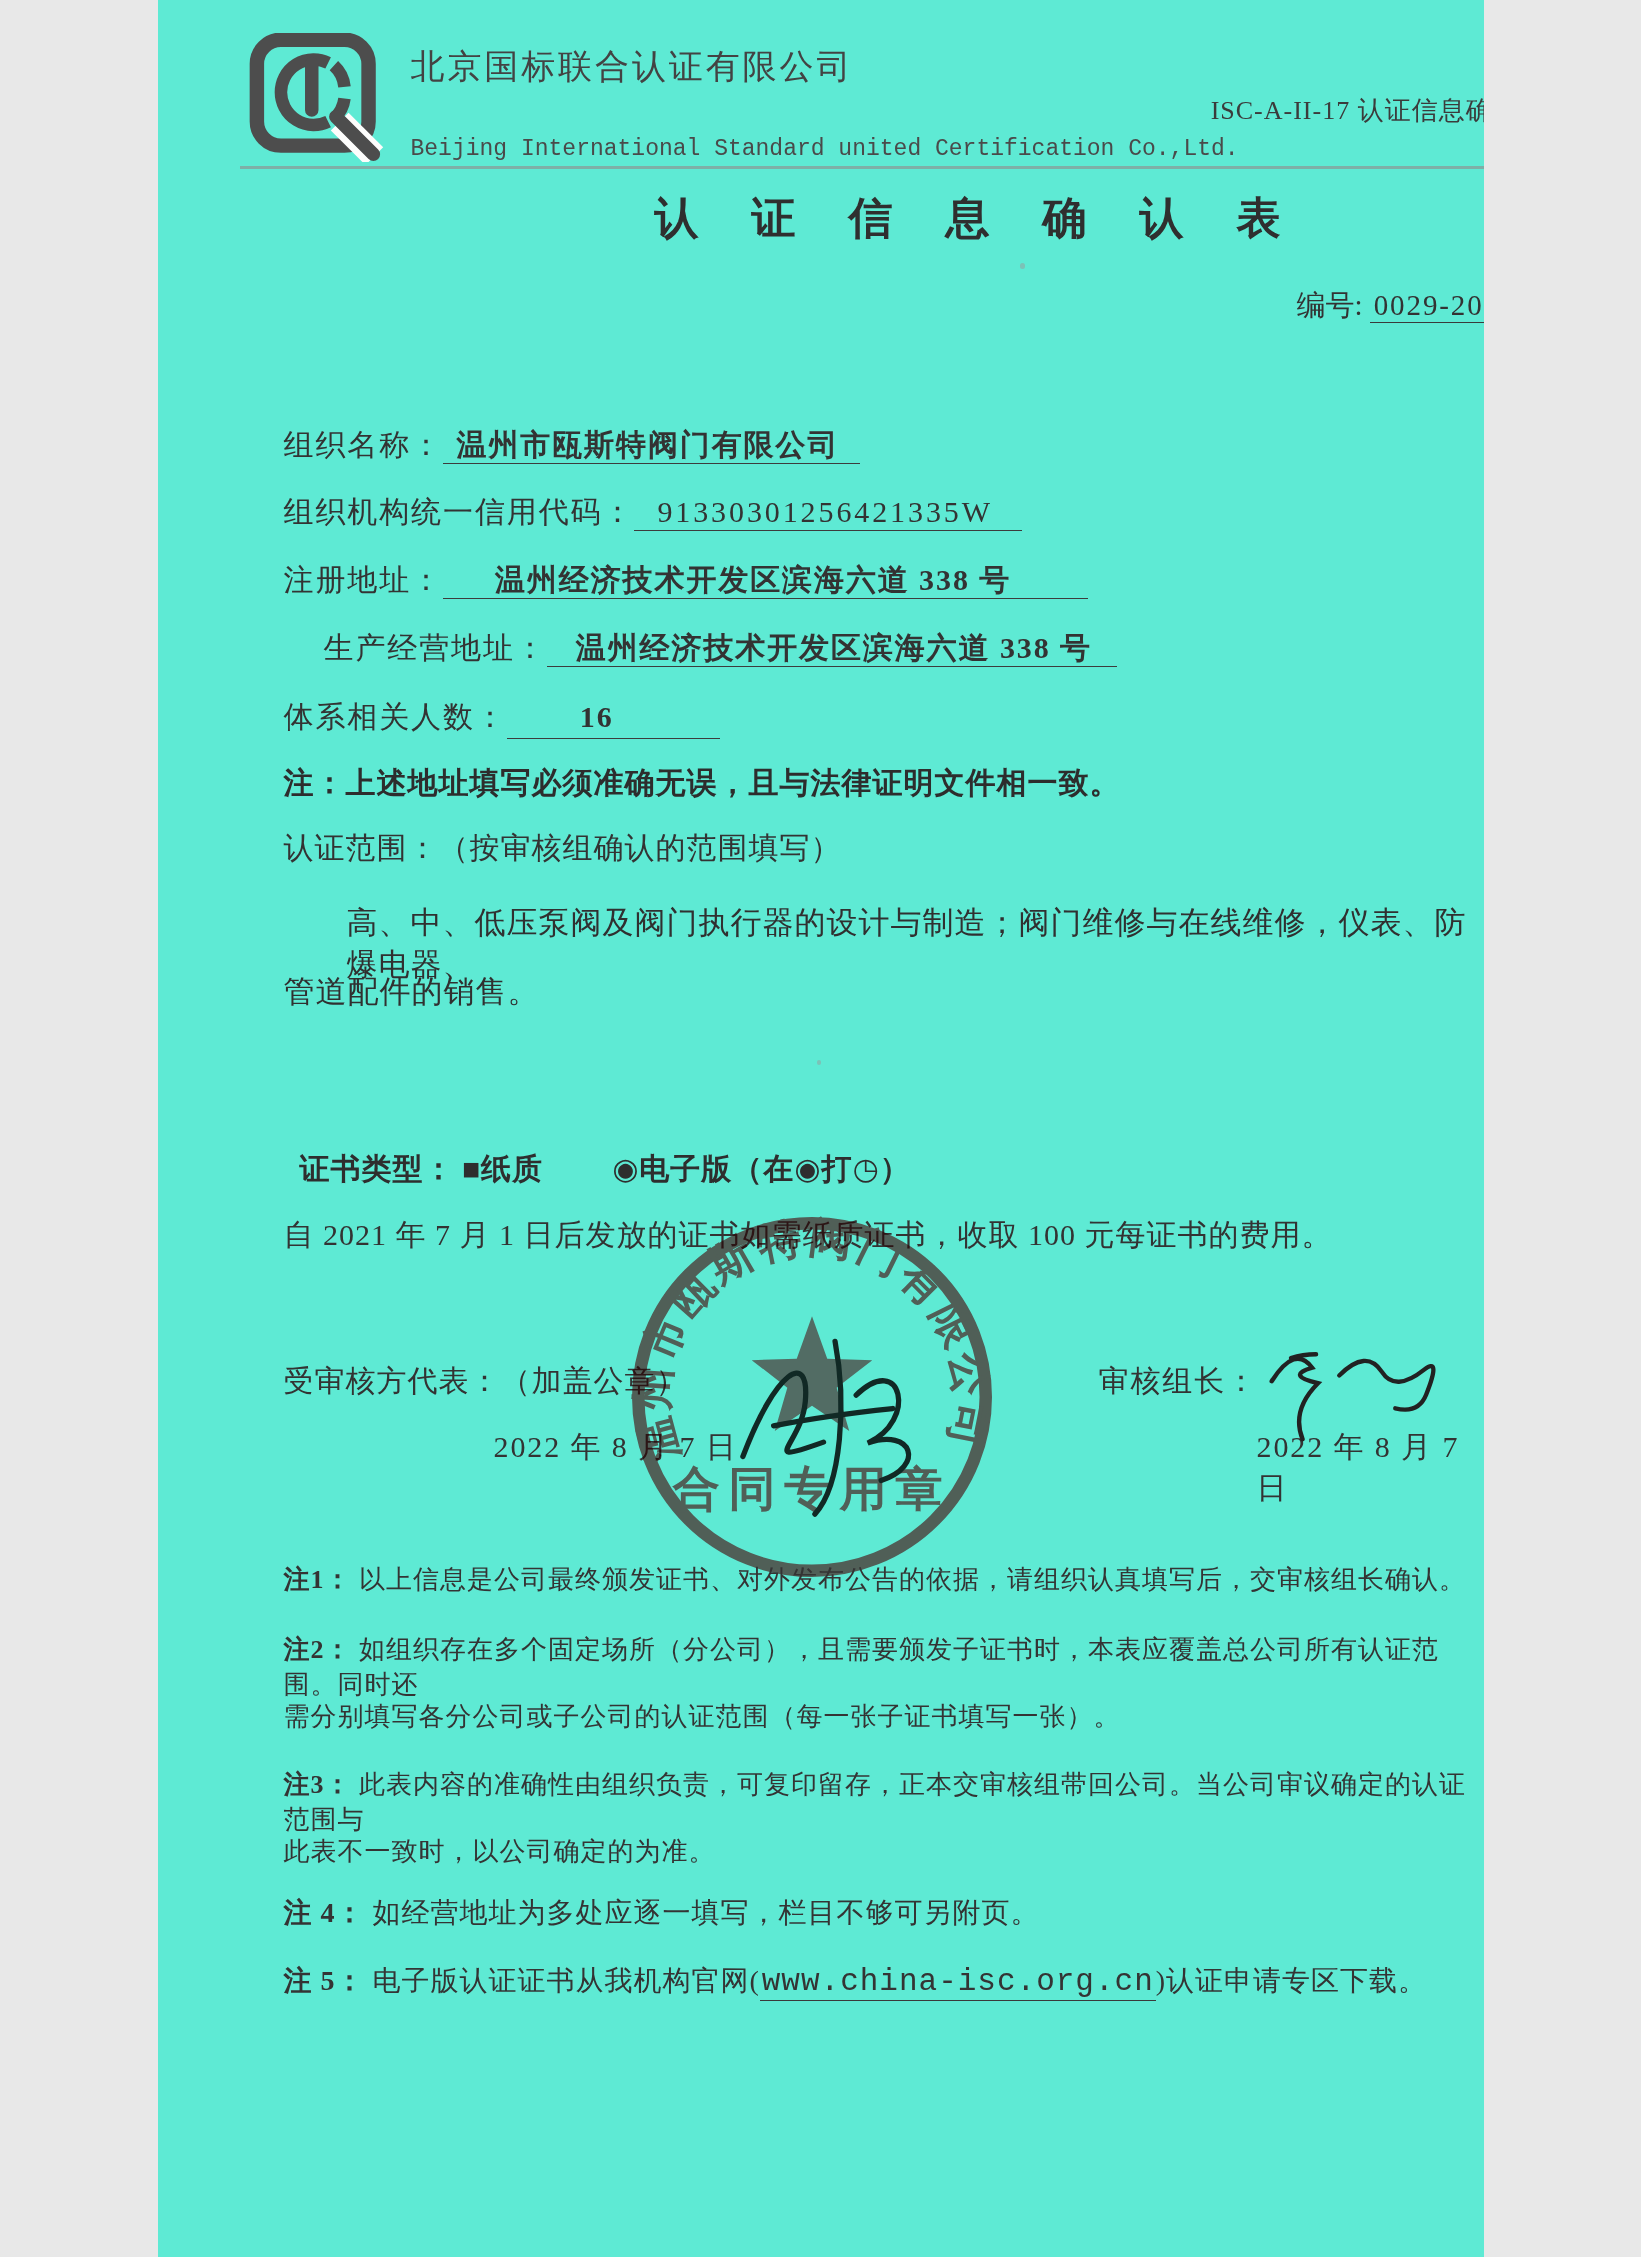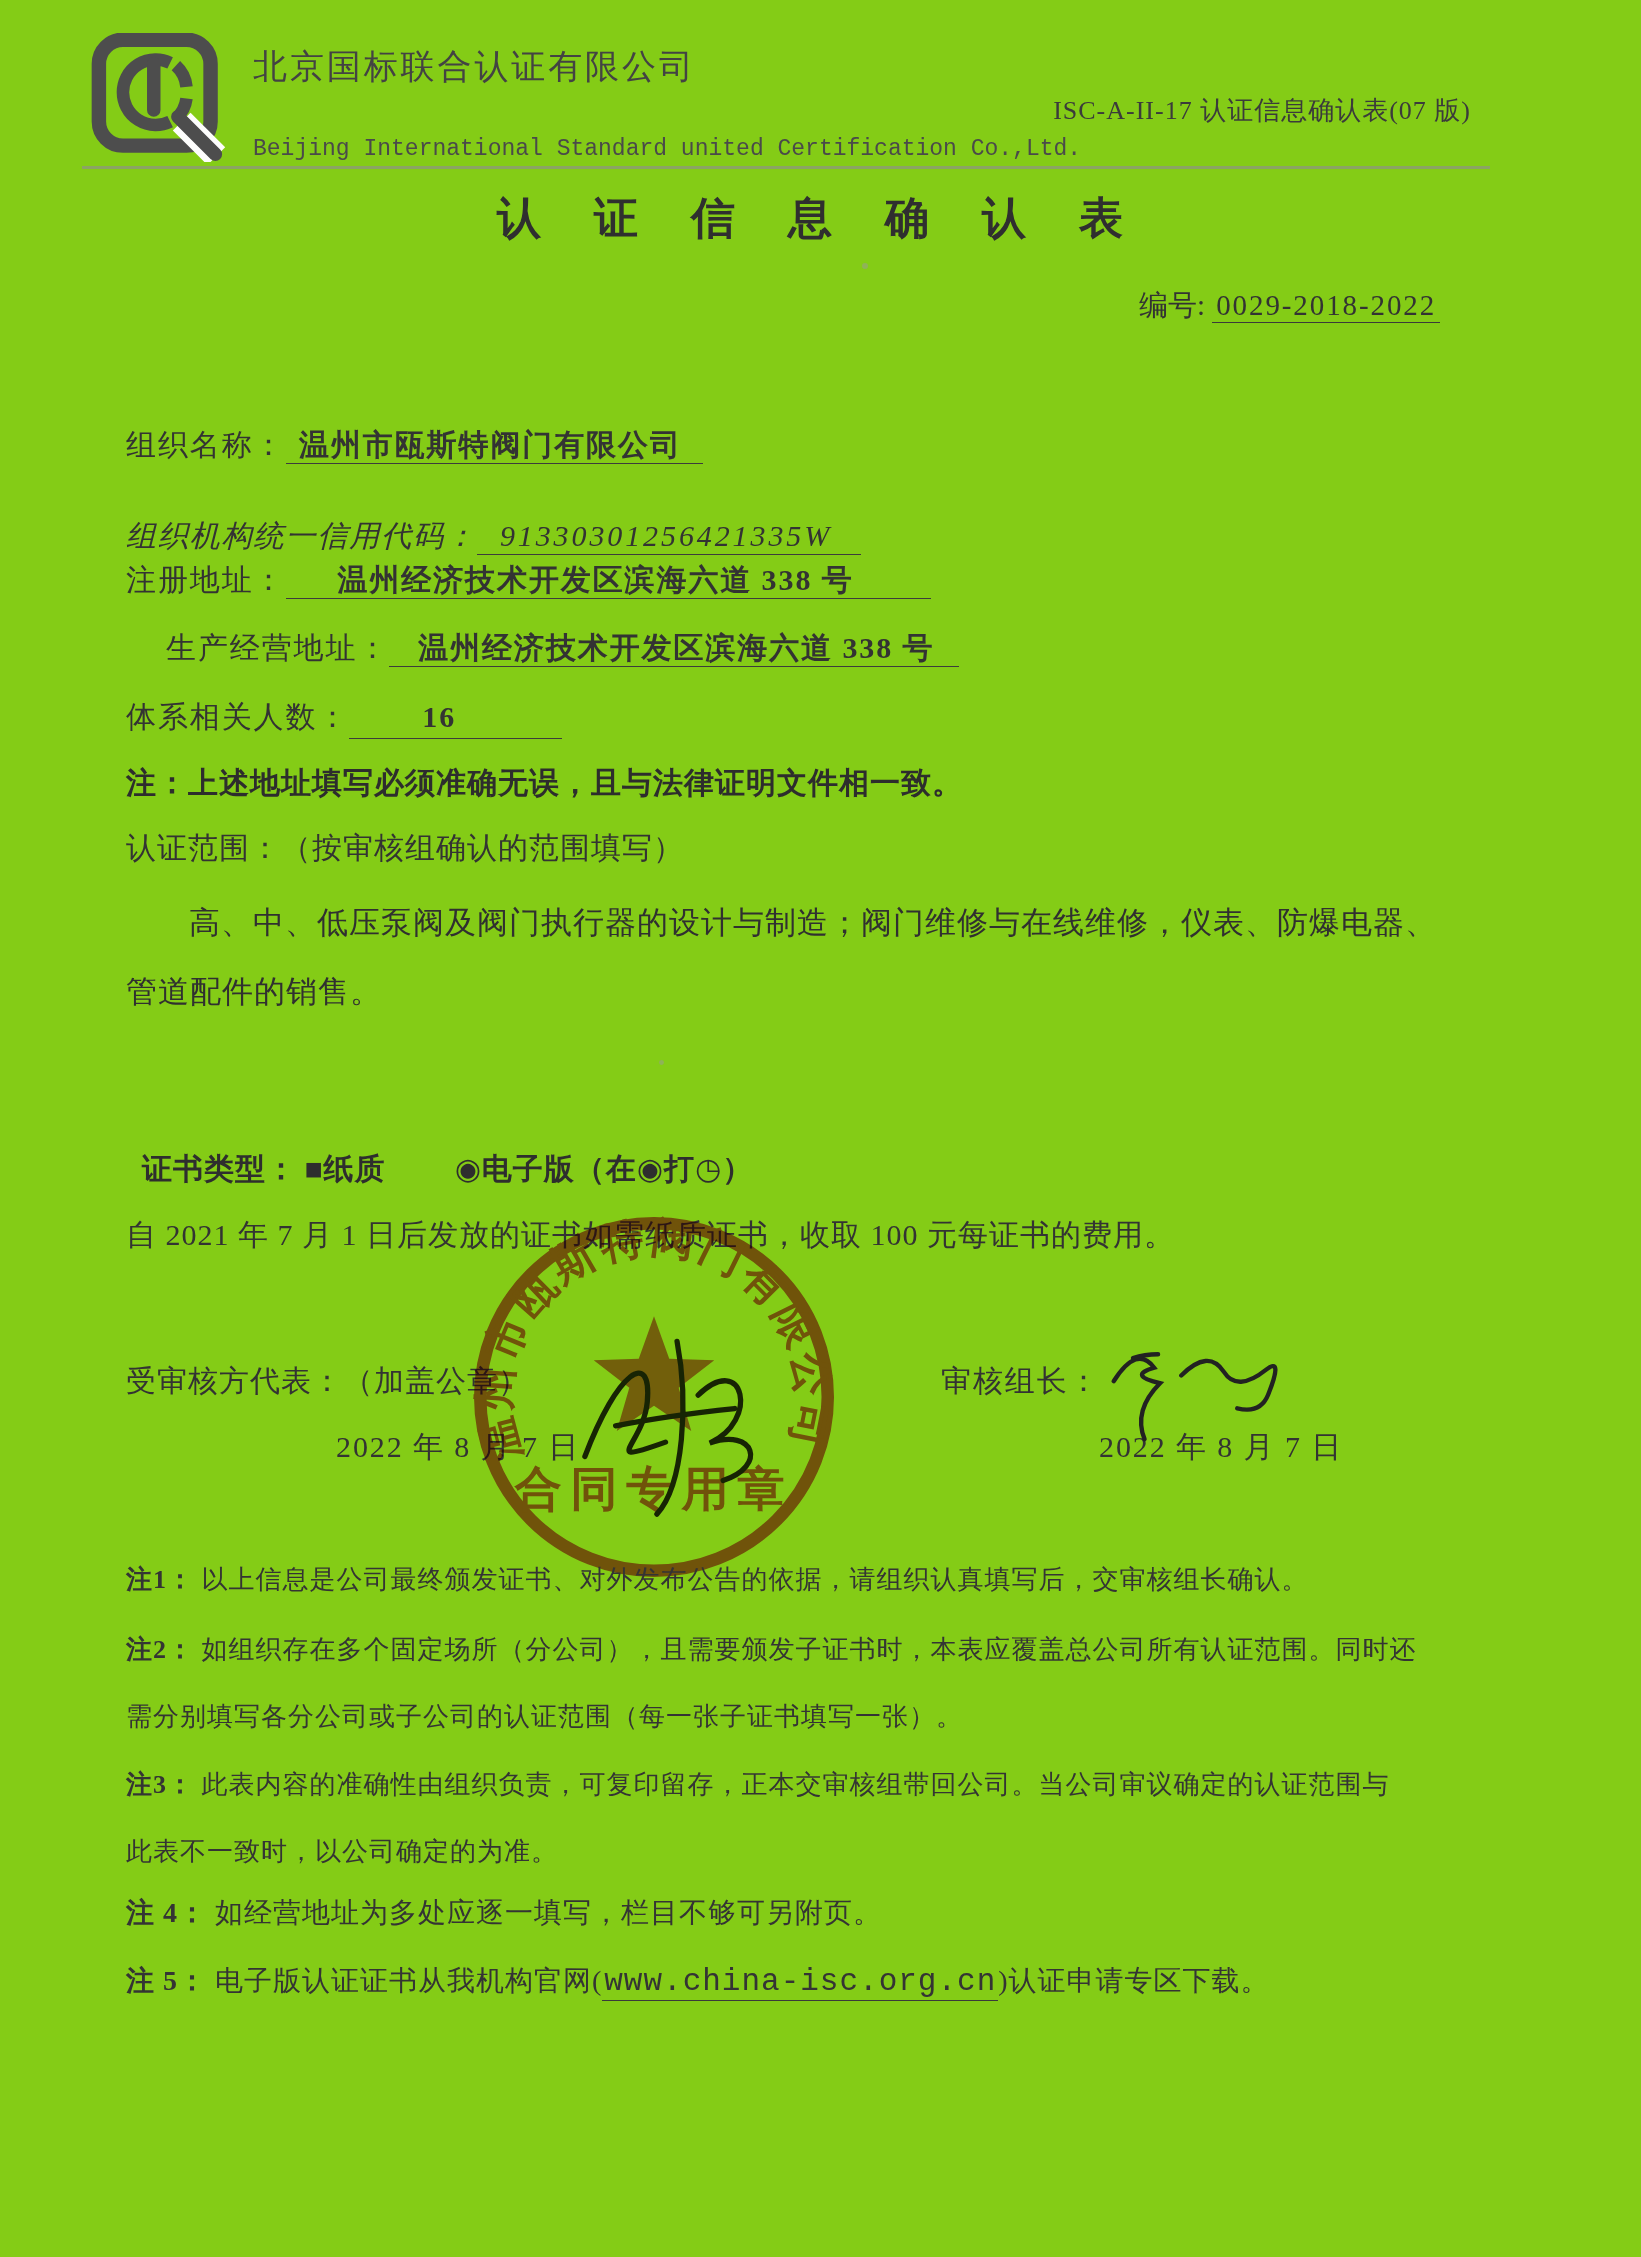--- a/index.html
+++ b/index.html
@@ -1,20 +1,20 @@
 <!DOCTYPE html>
 <html><head>
 <meta charset="utf-8">
 <style>
   html,body{margin:0;padding:0;background:#e8e8e8;}
   .page{
     position:relative;
-    width:1641px;height:2257px;
+    width:1326px;height:2257px;
     margin:0 auto;
-    background:#84cc16;
+    background:#5eead4;
     font-family:"Liberation Serif","DejaVu Serif",serif;
     color:#343434;
     overflow:hidden;
   }
   .abs{position:absolute;}
 
   
   .org-cn{left:253px;top:44px;font-size:34px;letter-spacing:2.9px;color:#434343;}
   .org-en{left:253px;top:98px;font-size:23px;font-family:"Liberation Mono","DejaVu Sans Mono",monospace;color:#4a4a4a;letter-spacing:0px;margin-top:38px;}
   .form-code{left:1012px;top:93px;width:459px;text-align:right;font-size:26px;color:#3b3b3b;letter-spacing:1px;}
@@ -23,21 +23,21 @@
   
   .doc-title{left:0;top:189px;width:1641px;text-align:center;font-size:44px;font-weight:600;letter-spacing:21px;color:#2f2f2f;}
   .doc-number{left:1139px;top:286px;width:333px;font-size:29px;color:#333;}
   .doc-number .num{border-bottom:1.9px solid #3a3a3a;padding:0 3.9px 1px 3.9px;letter-spacing:1.9px;}
 
   
   .field{font-size:30px;color:#333;white-space:nowrap;}
   .field .lbl{letter-spacing:1.9px;}
   .field .val{font-weight:600;border-bottom:1.9px solid #3c3c3c;padding:0 21px 1.9px 13.5px;letter-spacing:1.9px;}
   .f-name{left:126px;top:425px;}
-  .f-code{left:126px;top:516px;font-style:italic;}
+  .f-code{left:126px;top:492px;}
   .f-code .val{font-weight:400;letter-spacing:2.9px;padding:0 29px 1.9px 23px;}
   .f-reg{left:126px;top:560px;}
   .f-reg .val{padding:0 77px 1.9px 52px;}
   .f-biz{left:126px;top:628px;margin-left:40px;}
   .f-biz .val{padding:0 25px 1.9px 29px;}
   .f-num{left:126px;top:697px;}
   .f-num .val{font-weight:700;padding:0 106px 5px 73px;}
 
   .addr-note{left:126px;top:763px;font-size:30px;font-weight:700;color:#2d2d2d;letter-spacing:1px;}
 

